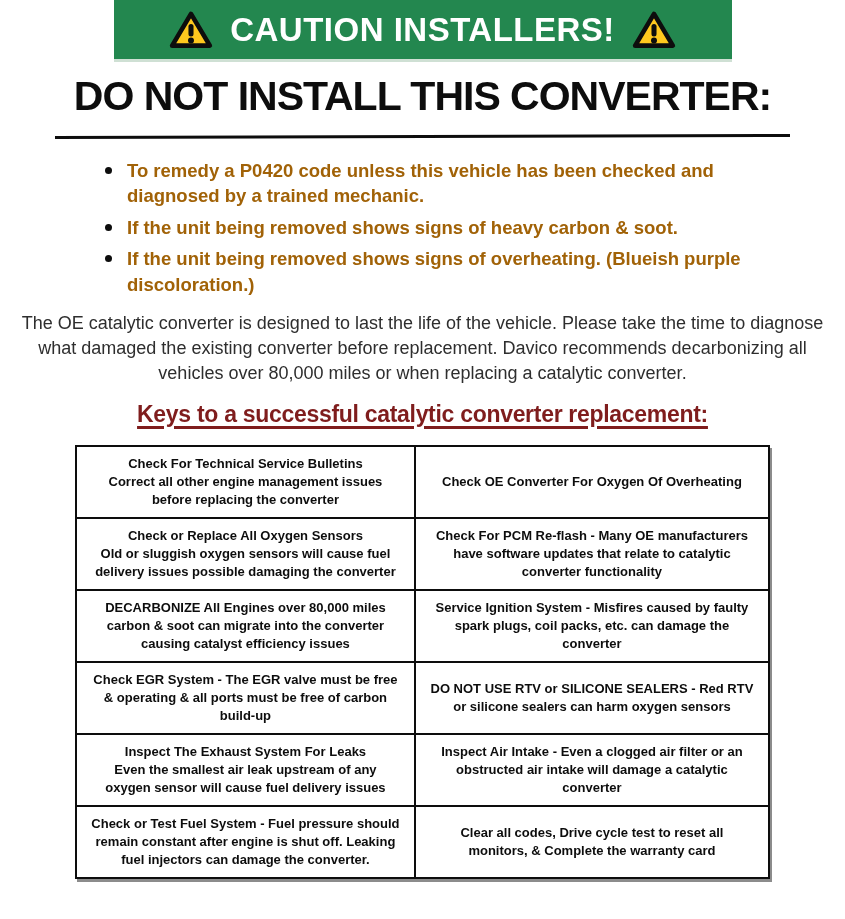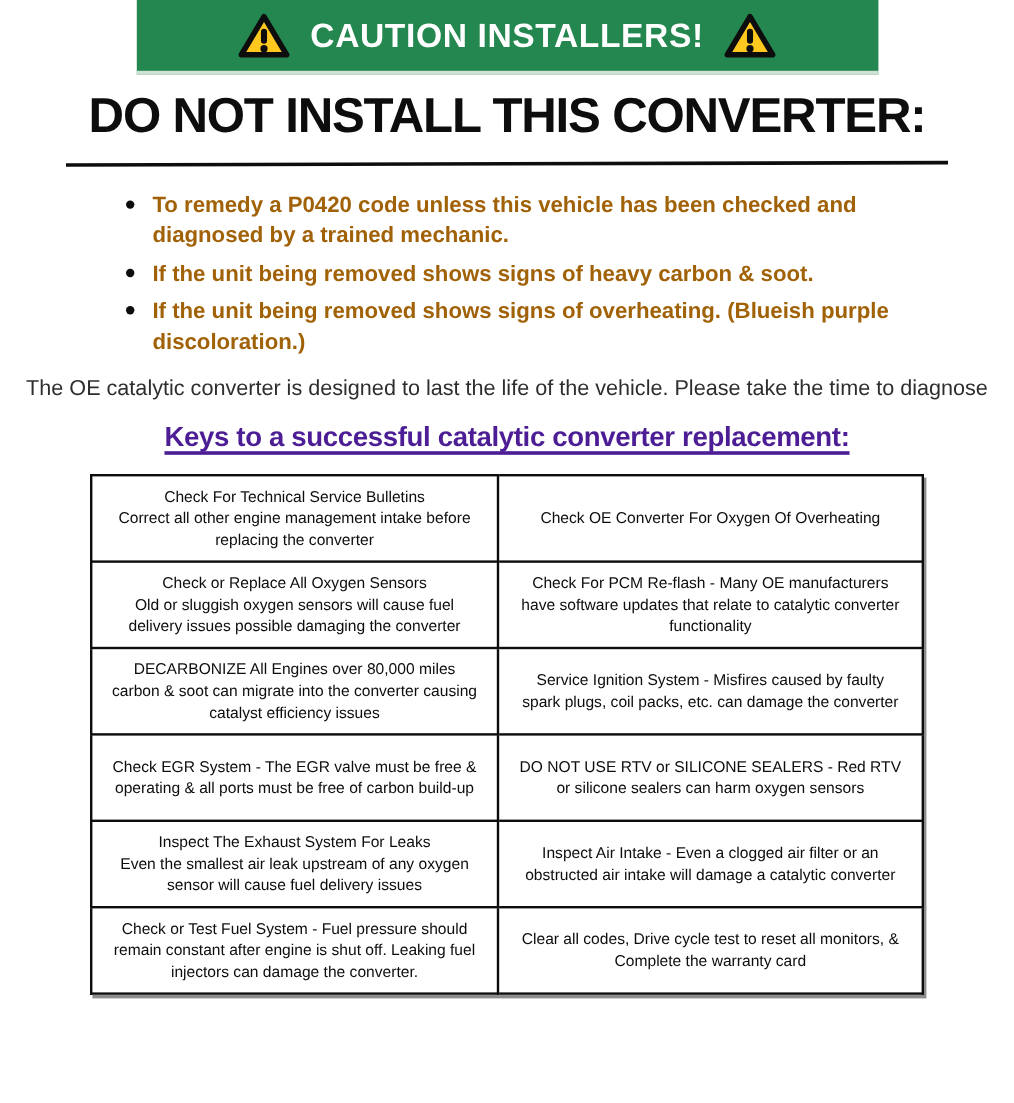--- a/index.html
+++ b/index.html
@@ -20,21 +20,21 @@
     margin: 0 auto;
     background: #23874F;
     border-bottom: 3px solid #cfe0d4;
     display: flex;
     align-items: center;
     justify-content: center;
     gap: 16px;
   }
   .banner-text {
     color: #ffffff;
-    font-size: 28px;
+    font-size: 33px;
     font-weight: 800;
     letter-spacing: 0.5px;
     white-space: nowrap;
   }
   .tri { display: inline-flex; width: 46px; height: 42px; }
   .tri svg { width: 100%; height: 100%; }
 
   
   .main-title {
     margin: 12px 0 0 0;
@@ -93,40 +93,40 @@
     color: #2e2e2e;
   }
   .para .line { display: block; }
 
   
   .keys-heading {
     margin: 15px 0 0 0;
     text-align: center;
     font-size: 23px;
     font-weight: 800;
-    color: #4c1d95;
+    color: #7f1d1d;
     text-decoration: underline;
     text-decoration-thickness: 2.5px;
     text-underline-offset: 4px;
     letter-spacing: -0.3px;
   }
 
   
   .keys-table {
     width: 695px;
     margin: 17px auto 0 auto;
     border-collapse: collapse;
     box-shadow: 2px 3px 0 rgba(0,0,0,0.45);
   }
   .keys-table td {
     border: 2px solid #0d0d0d;
     text-align: center;
     vertical-align: middle;
     font-size: 13px;
-    font-weight: 400;
+    font-weight: 700;
     line-height: 1.4;
     color: #0d0d0d;
     padding: 6px 14px;
     height: 72px;
   }
   .keys-table td.col-left  { width: 48.9%; }
   .keys-table td.col-right { width: 51.1%; }
 </style>
 </head>
 <body>
@@ -164,30 +164,32 @@
       <span class="line">If the unit being removed shows signs of heavy carbon &amp; soot.</span>
     </li>
     <li>
       <span class="line">If the unit being removed shows signs of overheating. (Blueish purple</span>
       <span class="line">discoloration.)</span>
     </li>
   </ul>
 
   <p class="para">
     <span class="line">The OE catalytic converter is designed to last the life of the vehicle. Please take the time to diagnose</span>
+    <span class="line">what damaged the existing converter before replacement. Davico recommends decarbonizing all</span>
+    <span class="line">vehicles over 80,000 miles or when replacing a catalytic converter.</span>
   </p>
 
   <h2 class="keys-heading">Keys to a successful catalytic converter replacement:</h2>
 
   <table class="keys-table">
     <tbody>
         <tr>
           <td class="col-left">
             <div>Check For Technical Service Bulletins</div>
-            <div>Correct all other engine management intake before replacing the converter</div>
+            <div>Correct all other engine management issues before replacing the converter</div>
           </td>
           <td class="col-right">
             <div>Check OE Converter For Oxygen Of Overheating</div>
           </td>
         </tr>
         <tr>
           <td class="col-left">
             <div>Check or Replace All Oxygen Sensors</div>
             <div>Old or sluggish oxygen sensors will cause fuel delivery issues possible damaging the converter</div>
           </td>

